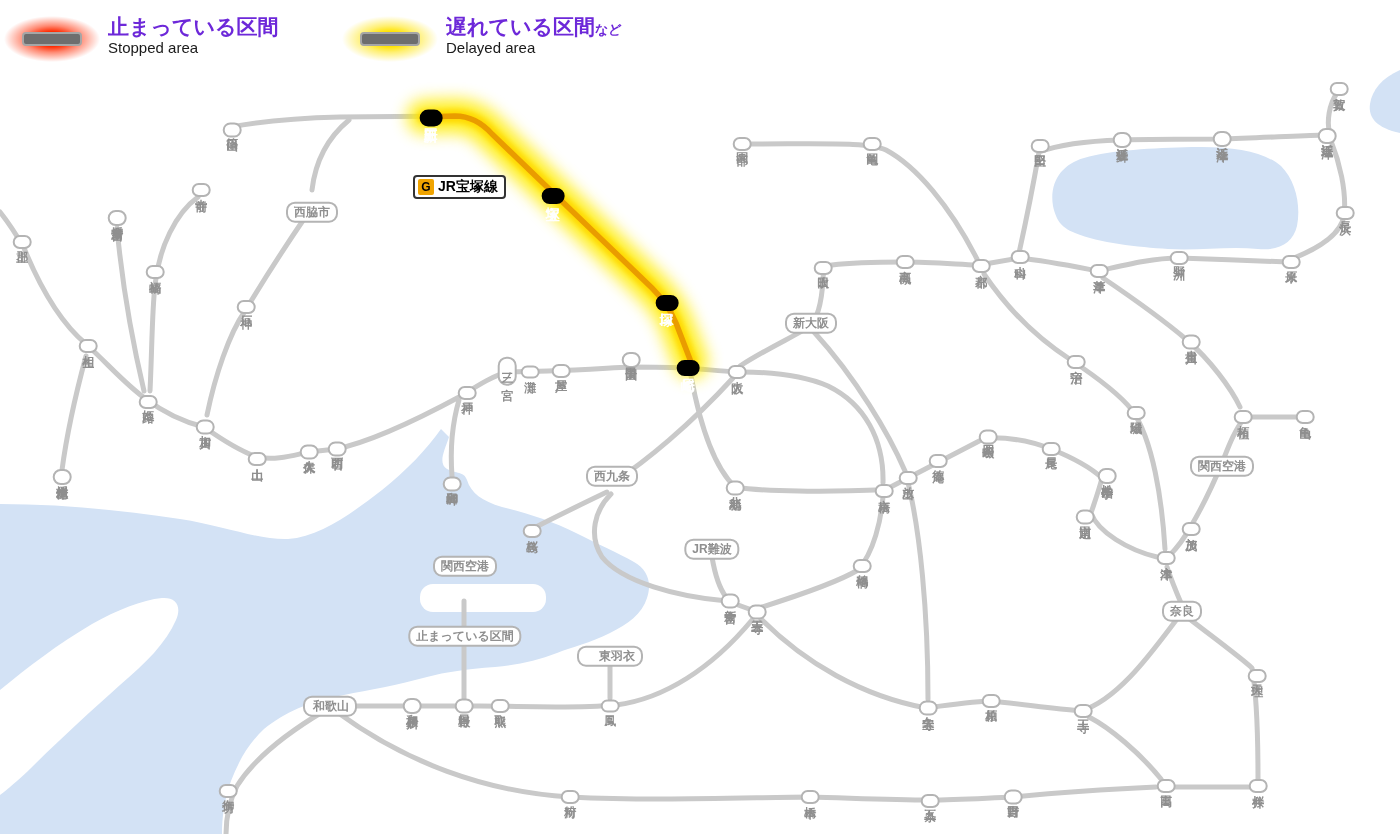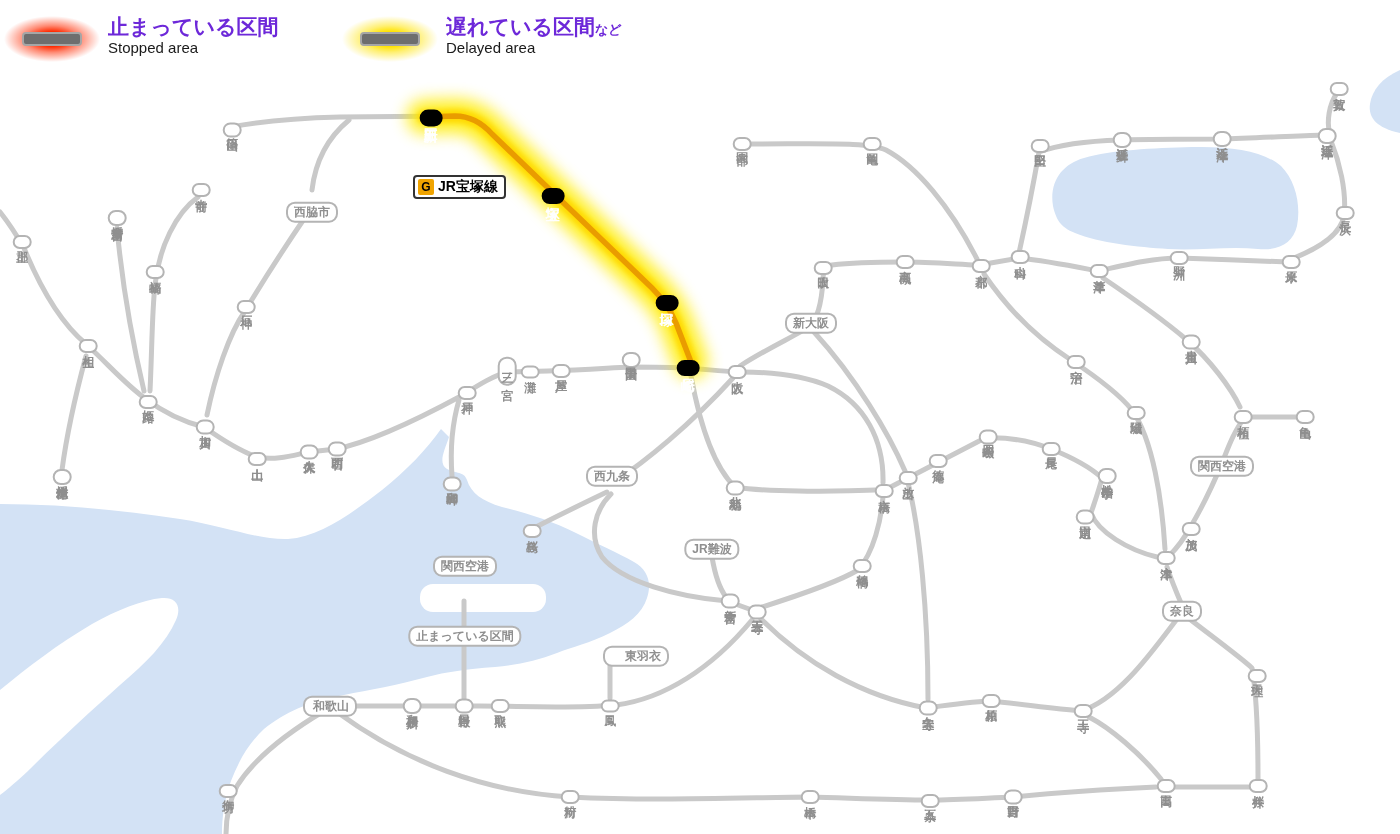--- a/index.html
+++ b/index.html
@@ -147,21 +147,21 @@
       <div class="station vert" style="left: 1013px; top: 797px;">吉野口</div>
       <div class="station vert" style="left: 930px; top: 801px;">五条</div>
       <div class="station vert" style="left: 810px; top: 797px;">橋本</div>
       <div class="station vert" style="left: 570px; top: 797px;">粉河</div>
       <div class="station vert" style="left: 228px; top: 791px;">御坊</div>
       <div class="station horiz" style="left: 330px; top: 706px; padding-left: 8px;">和歌山</div>
       <div class="station vert" style="left: 412px; top: 706px;">和泉砂川</div>
       <div class="station vert" style="left: 464px; top: 706px;">日根野</div>
       <div class="station vert" style="left: 500px; top: 706px;">熊取</div>
       <div class="station vert" style="left: 610px; top: 706px;">鳳</div>
-      <div class="station horiz" style="left: 636px; top: 656px; padding-left: 20px;">東羽衣</div>
+      <div class="station horiz" style="left: 610px; top: 656px; padding-left: 20px;">東羽衣</div>
       <div class="station horiz" style="left: 465px; top: 636px;">止まっている区間</div>
       <div class="station horiz" style="left: 465px; top: 566px;">関西空港</div>
       <div class="station vert" style="left: 631px; top: 360px;">甲子園口</div>
       <div class="station vert" style="left: 561px; top: 371px;">芦屋</div>
       <div class="station vert" style="left: 530px; top: 372px;">灘</div>
       <div class="station vert" style="left: 507px; top: 371px;">三ノ宮</div>
       <div class="station vert" style="left: 467px; top: 393px;">神戸</div>
       <div class="station vert" style="left: 452px; top: 484px;">和田岬</div>
       <div class="station vert" style="left: 337px; top: 449px;">西明石</div>
       <div class="station vert" style="left: 309px; top: 452px;">大久保</div>

